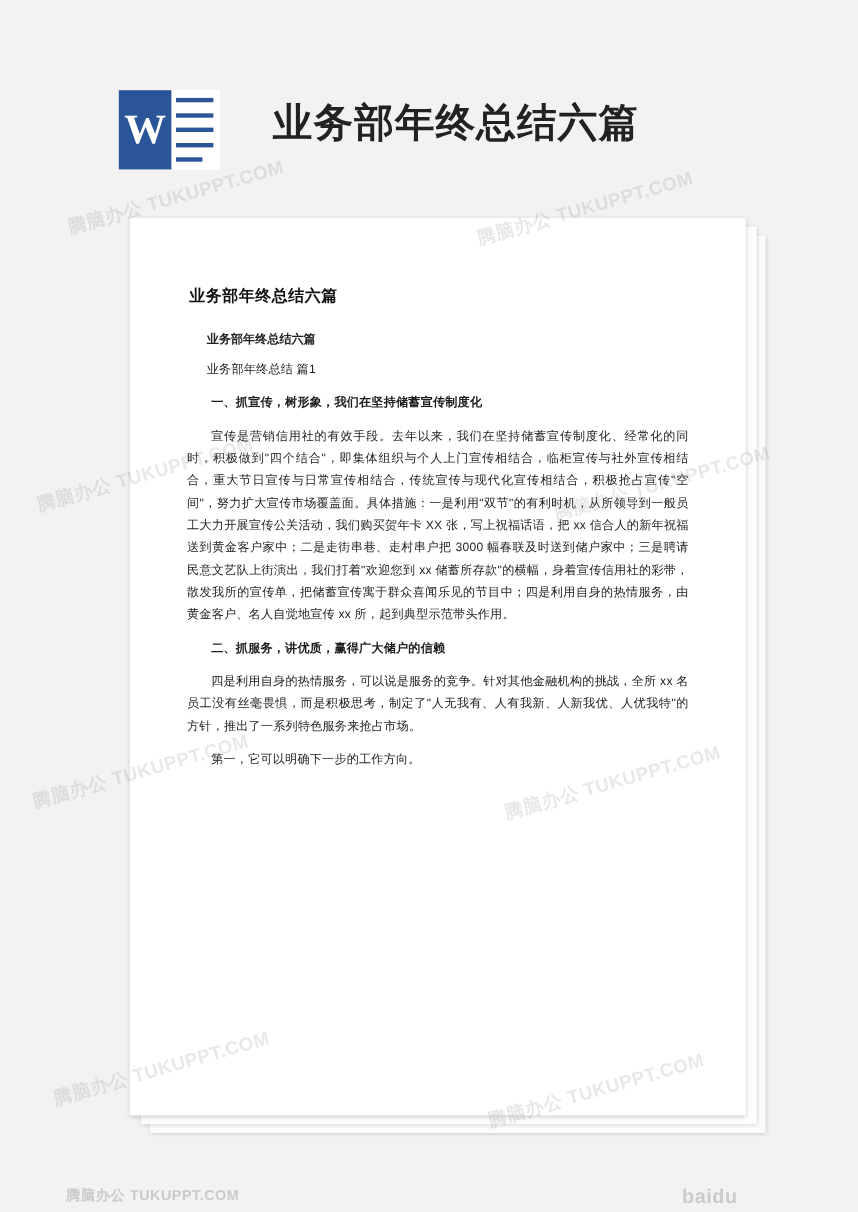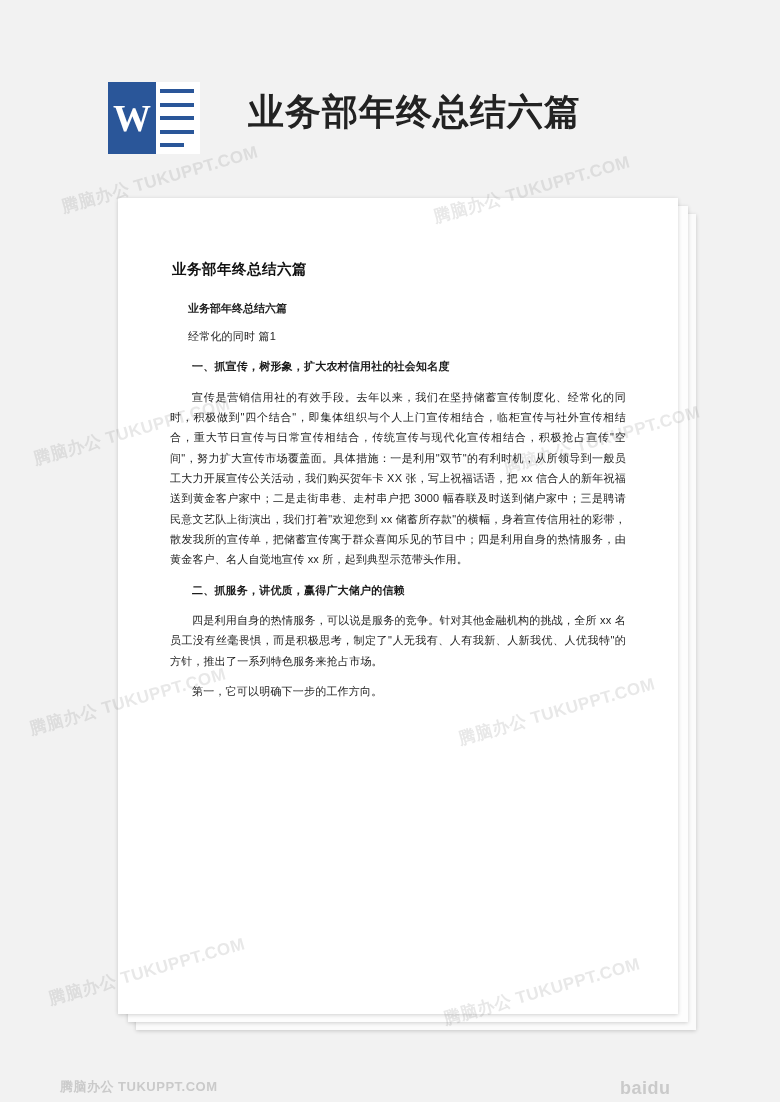--- a/index.html
+++ b/index.html
@@ -187,22 +187,22 @@
 </div>
 
 <div class="page-stack">
   <div class="page page-back2"></div>
   <div class="page page-back1"></div>
   <div class="page page-front">
     <div class="page-inner">
       <h1 class="doc-heading">业务部年终总结六篇</h1>
       <div class="doc-subheading">业务部年终总结六篇</div>
 
-      <p class="doc-para noindent">经常化的同时 篇1</p>
-      <p class="doc-para section">一、抓宣传，树形象，扩大农村信用社的社会知名度</p>
+      <p class="doc-para noindent">业务部年终总结 篇1</p>
+      <p class="doc-para section">一、抓宣传，树形象，我们在坚持储蓄宣传制度化</p>
       <p class="doc-para">宣传是营销信用社的有效手段。去年以来，我们在坚持储蓄宣传制度化、经常化的同时，积极做到"四个结合"，即集体组织与个人上门宣传相结合，临柜宣传与社外宣传相结合，重大节日宣传与日常宣传相结合，传统宣传与现代化宣传相结合，积极抢占宣传"空间"，努力扩大宣传市场覆盖面。具体措施：一是利用"双节"的有利时机，从所领导到一般员工大力开展宣传公关活动，我们购买贺年卡 XX 张，写上祝福话语，把 xx 信合人的新年祝福送到黄金客户家中；二是走街串巷、走村串户把 3000 幅春联及时送到储户家中；三是聘请民意文艺队上街演出，我们打着"欢迎您到 xx 储蓄所存款"的横幅，身着宣传信用社的彩带，散发我所的宣传单，把储蓄宣传寓于群众喜闻乐见的节目中；四是利用自身的热情服务，由黄金客户、名人自觉地宣传 xx 所，起到典型示范带头作用。</p>
       <p class="doc-para section">二、抓服务，讲优质，赢得广大储户的信赖</p>
       <p class="doc-para">四是利用自身的热情服务，可以说是服务的竞争。针对其他金融机构的挑战，全所 xx 名员工没有丝毫畏惧，而是积极思考，制定了"人无我有、人有我新、人新我优、人优我特"的方针，推出了一系列特色服务来抢占市场。</p>
       <p class="doc-para">第一，它可以明确下一步的工作方向。</p>
     </div>
   </div>
 </div>
 
 <div class="wm wm-1">腾脑办公 TUKUPPT.COM</div>
 <div class="wm wm-2">腾脑办公 TUKUPPT.COM</div>

